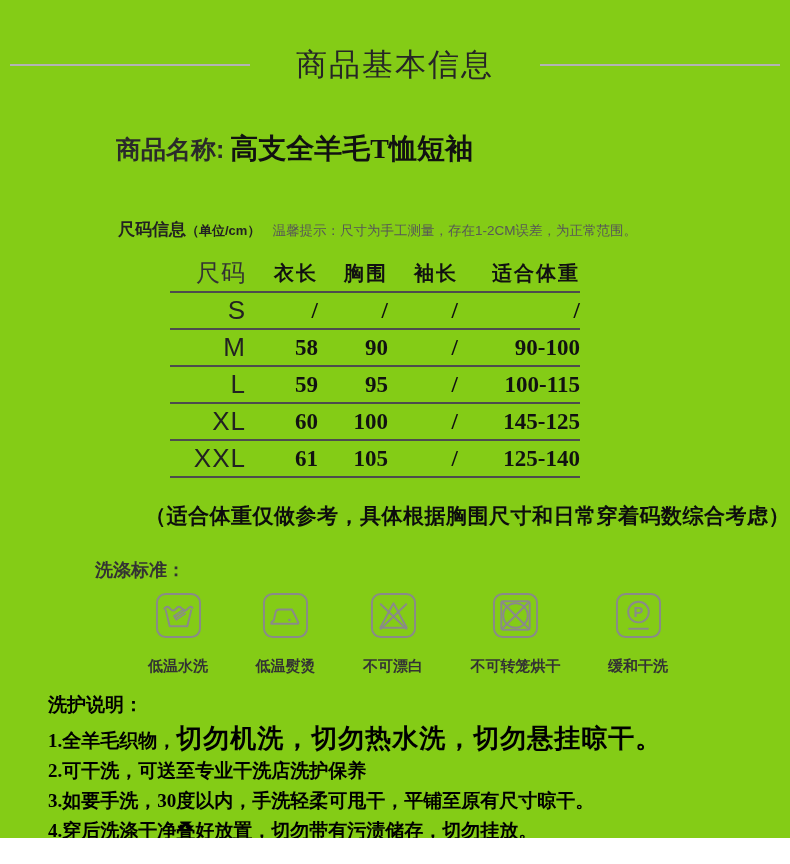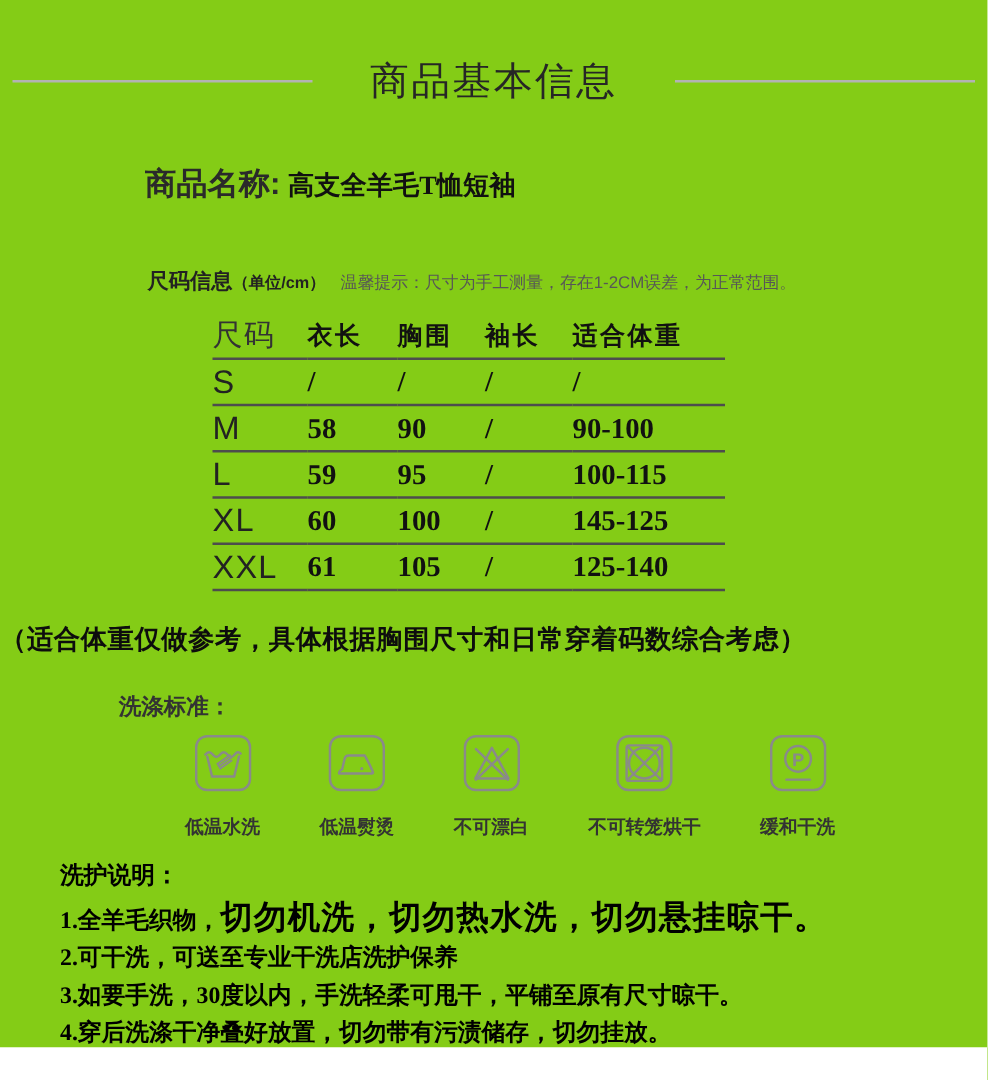--- a/index.html
+++ b/index.html
@@ -20,55 +20,55 @@
   .header .hline { flex:1; height:2px; background:#b3b3b3; }
   .header .title {
     margin:0 46px;
     font-size:31px; font-weight:500; letter-spacing:2px;
     color:#262626; white-space:nowrap;
   }
   
   .prod-row { margin:44px 0 0 116px; display:flex; align-items:baseline; }
   .prod-row.second { margin-top:24px; }
   .prod-label { font-size:25px; font-weight:600; color:#2a2a2a; }
-  .prod-value { font-family:"Liberation Serif", serif; font-size:21px; font-weight:600; color:#111; margin-left:6px; }
+  .prod-value { font-family:"Liberation Serif", serif; font-size:28px; font-weight:600; color:#111; margin-left:6px; }
   .prod-value.fabric { font-size:26px; }
   
   .size-info { margin:26px 0 0 118px; display:flex; align-items:baseline; }
   .size-info .lbl { font-size:17px; font-weight:700; color:#222; }
   .size-info .unit { font-size:13px; font-weight:700; color:#222; }
   .size-info .tip { font-size:13.5px; color:#575757; margin-left:12px; font-weight:400; }
   
   table.size-table {
     margin:14px 0 0 170px;
     width:410px;
     border-collapse:collapse;
     table-layout:fixed;
   }
   .size-table col.c0{width:76px;} .size-table col.c1{width:72px;}
   .size-table col.c2{width:70px;} .size-table col.c3{width:70px;}
   .size-table col.c4{width:122px;}
   .size-table th, .size-table td {
-    height:37px; text-align:left; vertical-align:middle;
+    height:37px; text-align:right; vertical-align:middle;
     border-bottom:2px solid #4d4d4d;
     font-weight:normal; padding:0;
   }
   .size-table th.hdr-size { font-size:24px; font-weight:400; color:#333; letter-spacing:1px; }
   .size-table th.hdr {
     font-family:"Liberation Serif", serif;
     font-size:20px; font-weight:700; color:#111; letter-spacing:2px;
   }
   .size-table td.size-cell { font-size:26px; color:#222; letter-spacing:1px; }
   .size-table td.num-cell {
     font-family:"Liberation Serif", serif;
     font-size:23px; font-weight:600; color:#111;
   }
   
   .weight-note {
-    margin-top:24px; text-align:left;
+    margin-top:24px; text-align:right;
     font-family:"Liberation Serif", serif;
     font-size:21px; font-weight:600; color:#0d0d0d;
     letter-spacing:0.5px;
   }
   
   .wash-label { margin:28px 0 0 95px; font-size:18px; font-weight:700; color:#333; }
   .wash-icons {
     margin:10px 0 0 148px; width:520px;
     display:flex; justify-content:space-between; align-items:flex-start;
   }

